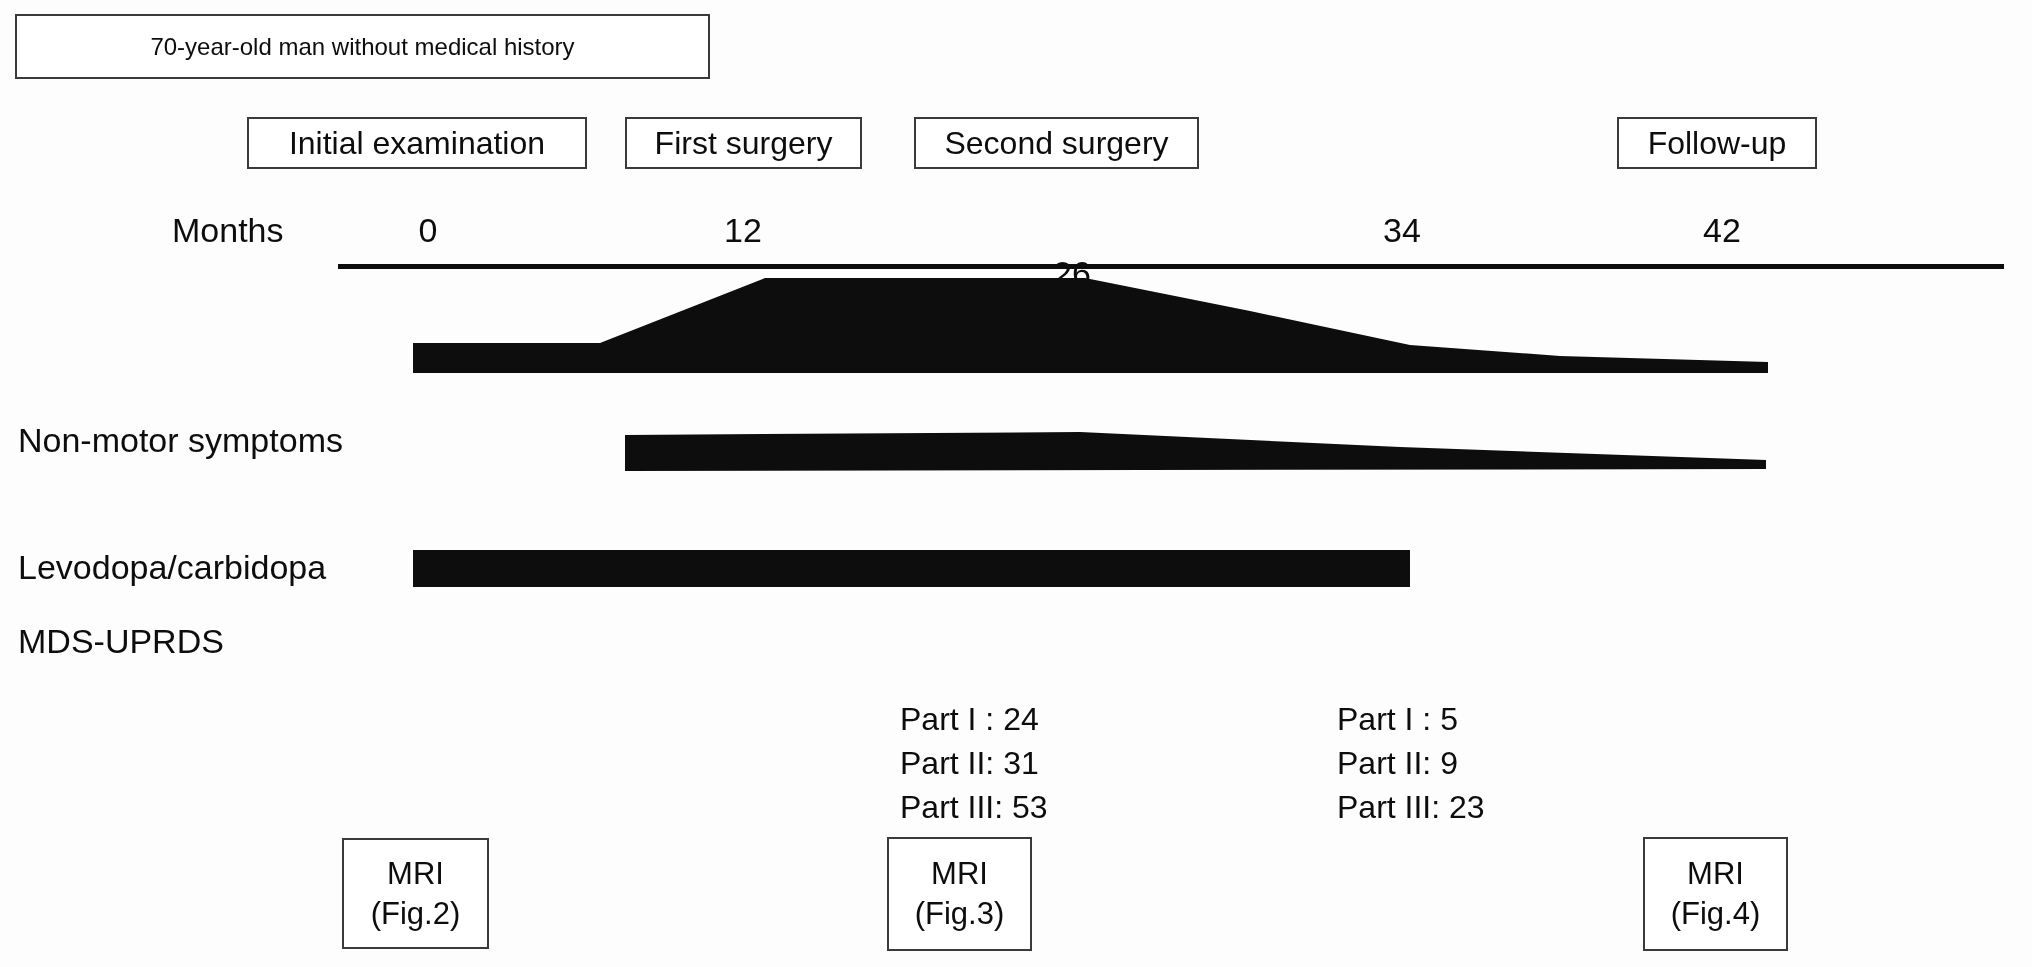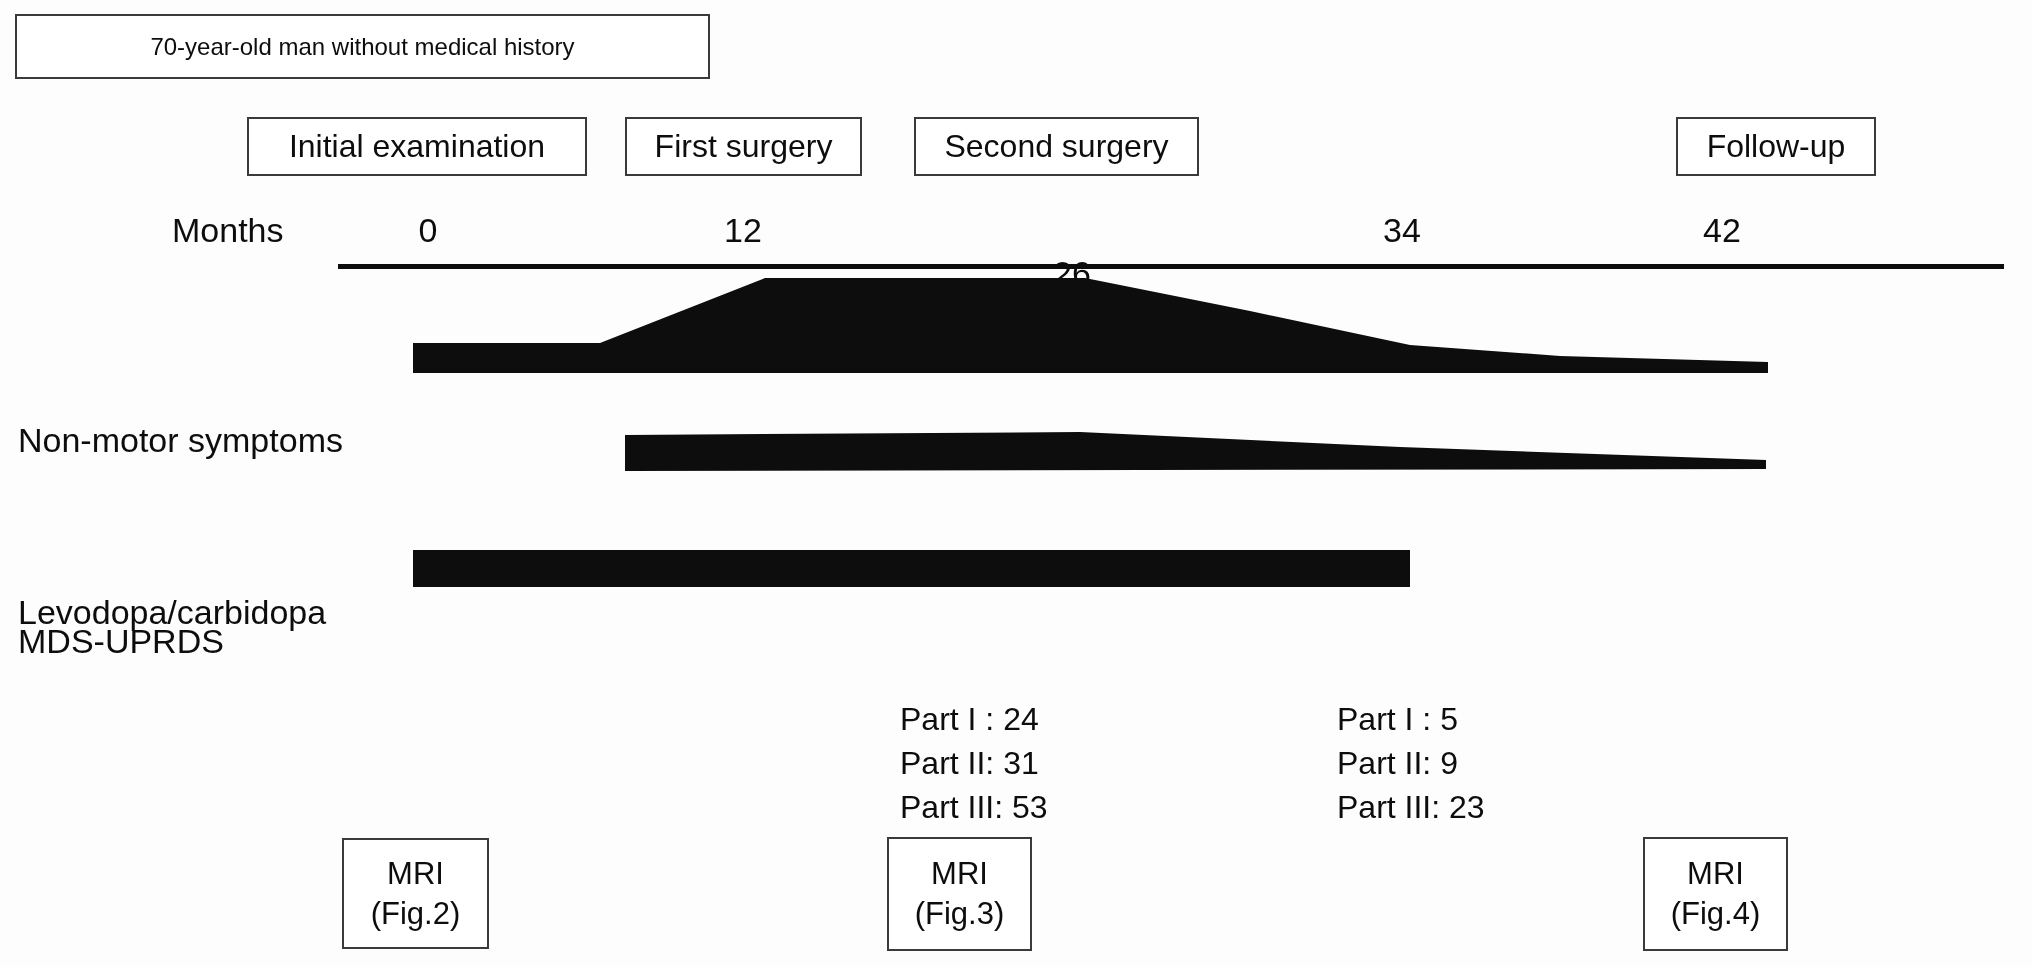--- a/index.html
+++ b/index.html
@@ -24,28 +24,28 @@
     align-items: center;
     justify-content: center;
     text-align: center;
     box-sizing: border-box;
   }
   .patient-box {
     left: 15px; top: 14px; width: 695px; height: 65px;
     font-size: 24px;
   }
   .event-box {
-    top: 117px; height: 59px;
+    top: 117px; height: 52px;
     font-size: 32px;
   }
   .event-initial   { left: 247px;  width: 340px; }
   .event-first     { left: 625px;  width: 237px; }
   .event-second    { left: 914px;  width: 285px; }
   .event-radio     { left: 1273px; width: 253px; }
-  .event-follow    { left: 1676px; width: 200px; }
+  .event-follow    { left: 1617px; width: 200px; }
 
   .months-label {
     position: absolute;
     left: 172px; top: 211px;
     font-size: 34px;
     text-align: center;
   }
   .month-tick {
     position: absolute;
     top: 211px;
@@ -66,21 +66,21 @@
   }
 
   .row-label {
     position: absolute;
     left: 18px;
     font-size: 34px;
     white-space: nowrap;
   }
   .label-motor    { top: 336px; }
   .label-nonmotor { top: 421px; }
-  .label-levodopa { top: 548px; margin-top: 45px; }
+  .label-levodopa { top: 548px; }
   .label-mds      { top: 622px; }
 
   .shapes-svg {
     position: absolute;
     left: 0; top: 0;
     width: 2032px; height: 967px;
     pointer-events: none;
   }
 
   .levodopa-bar {

